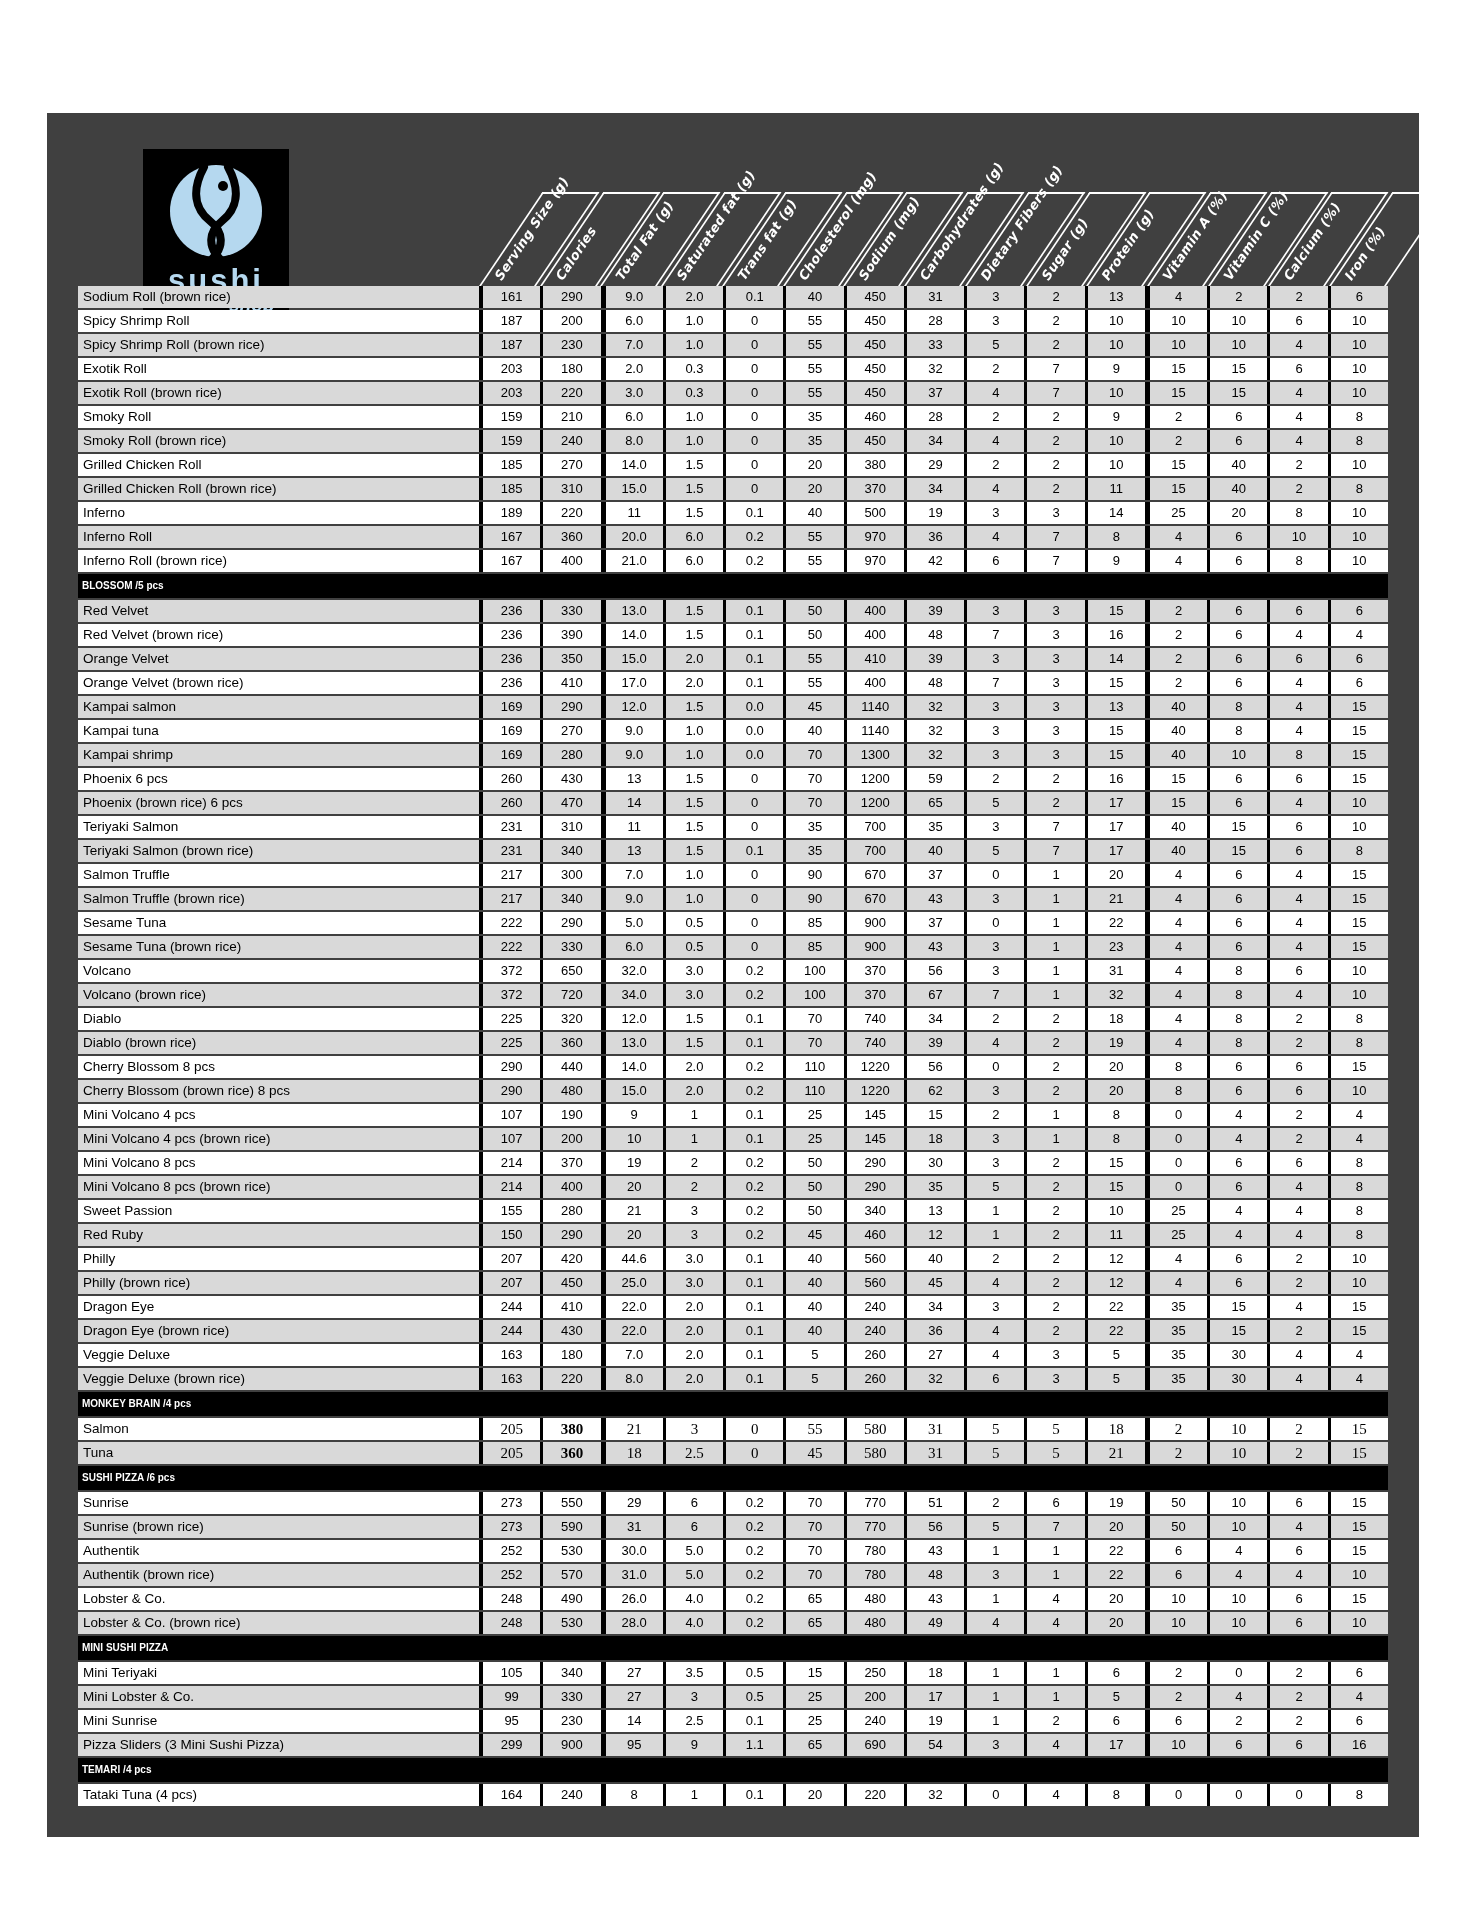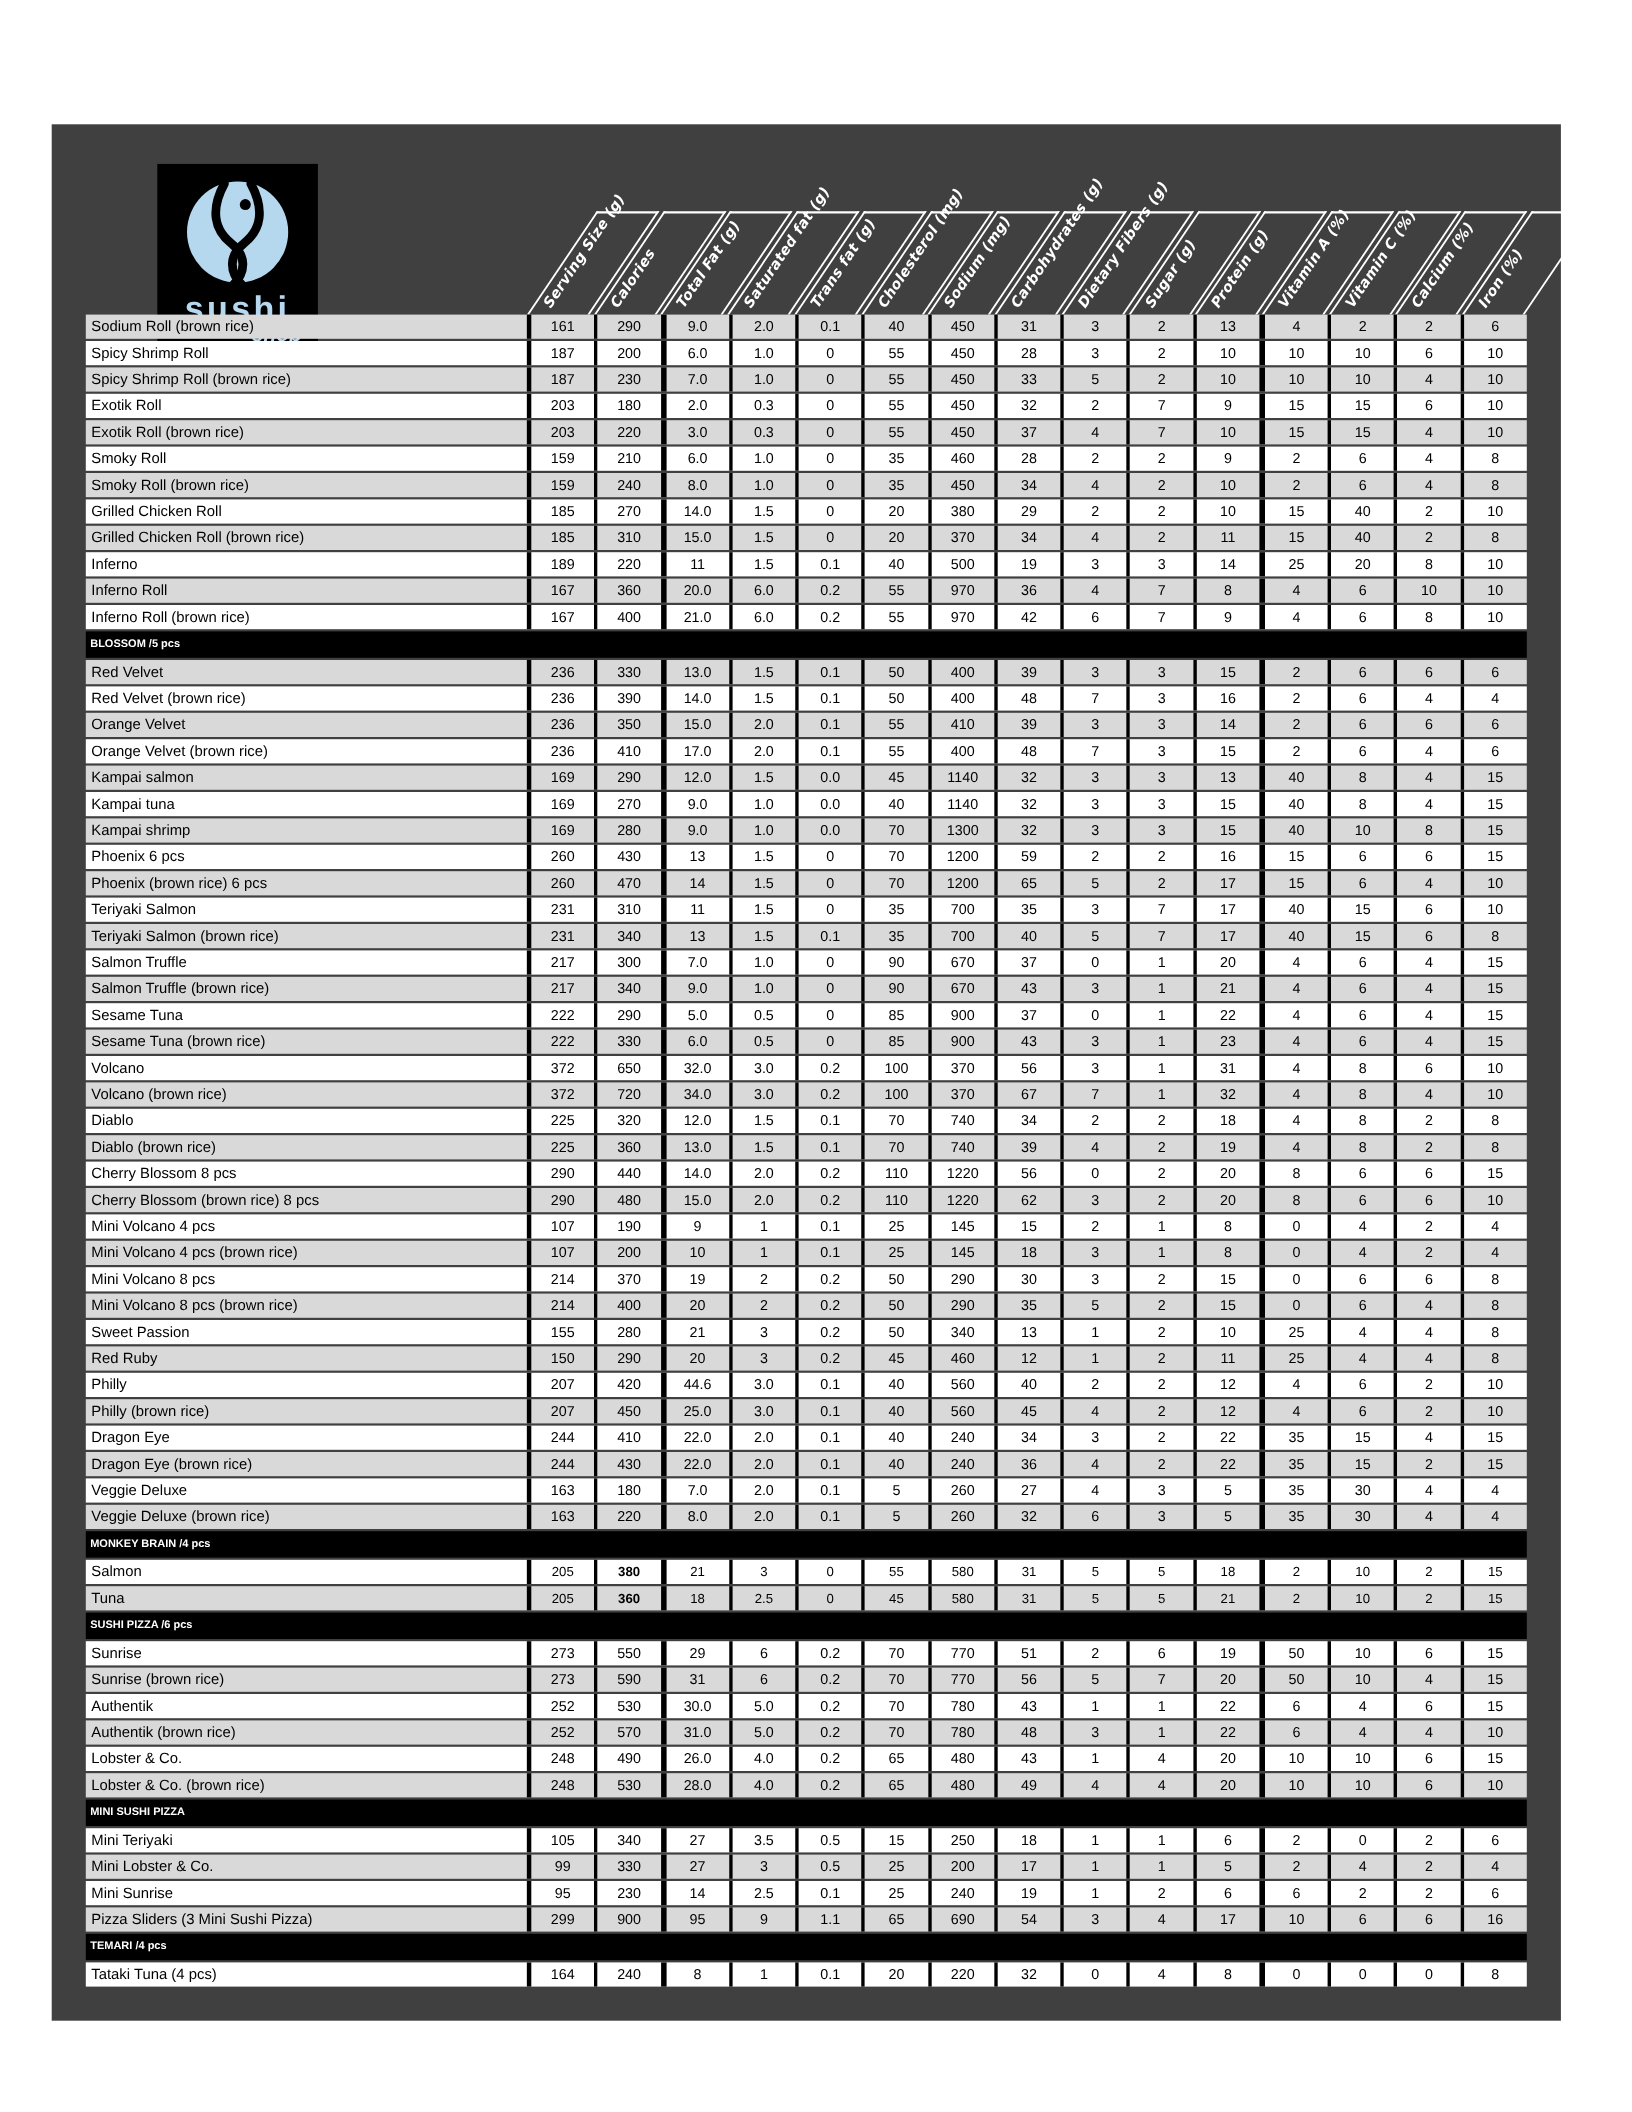--- a/index.html
+++ b/index.html
@@ -27,21 +27,21 @@
            font-weight:bold;font-size:10px;padding-left:4px;}
   .row{display:flex;height:22px;}
   .row.grey .cell{background:#d9d9d9;}
   .row.white .cell{background:#ffffff;}
   .cell{line-height:22px;font-size:13px;color:#000000;}
   .cell.name{width:396px;flex:none;padding-left:5px;text-align:left;font-size:13.5px;
              white-space:nowrap;overflow:hidden;}
   .cell.val{flex:1;text-align:center;border-left:3px solid #000000;}
   .cell.val.sep1{border-left-width:4px;}
   .cell.val.sep2{border-left-width:5px;}
-  .row.smallnum .cell.val{font-size:12px;}
+  .row.smallnum .cell.val{font-size:15px;font-family:Liberation Serif, serif;}
   .cell.val.boldcal{font-weight:bold;}
 </style>
 </head>
 <body>
 
 <div class="page">
   <div class="poster">
 
     <div class="logo-tile">
       <svg width="146" height="120" viewBox="0 0 146 120">

